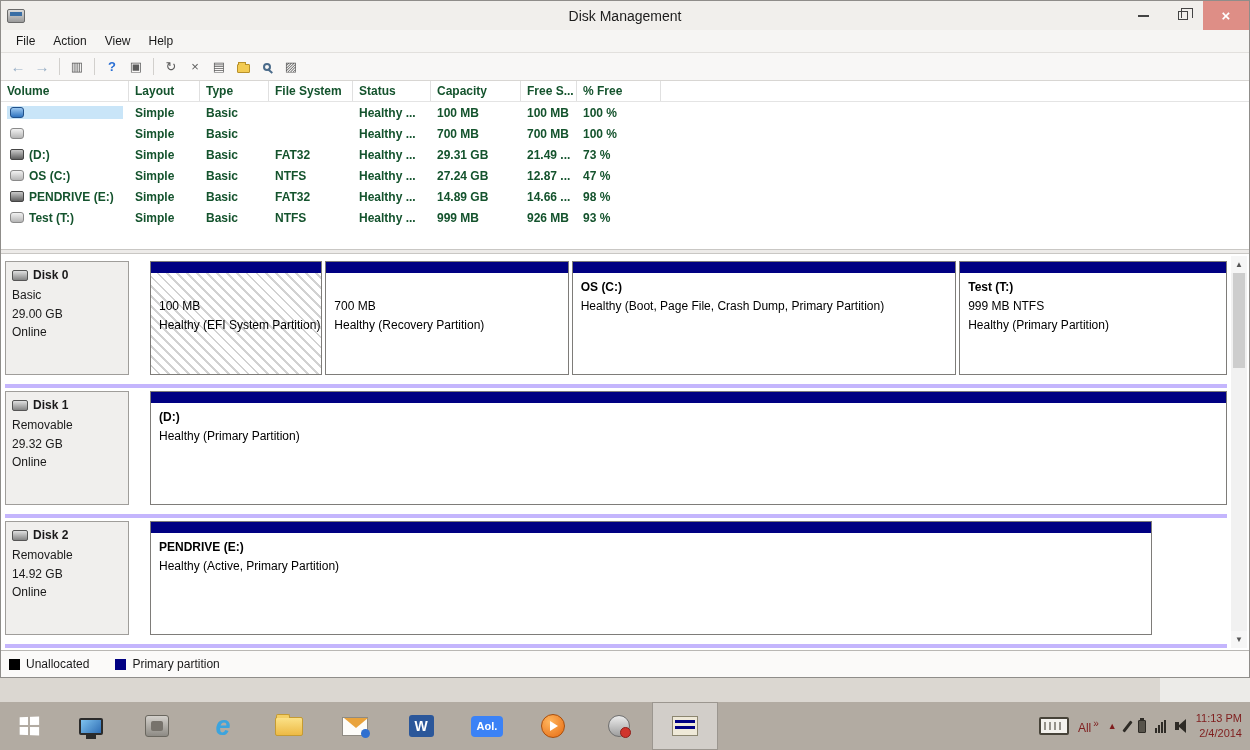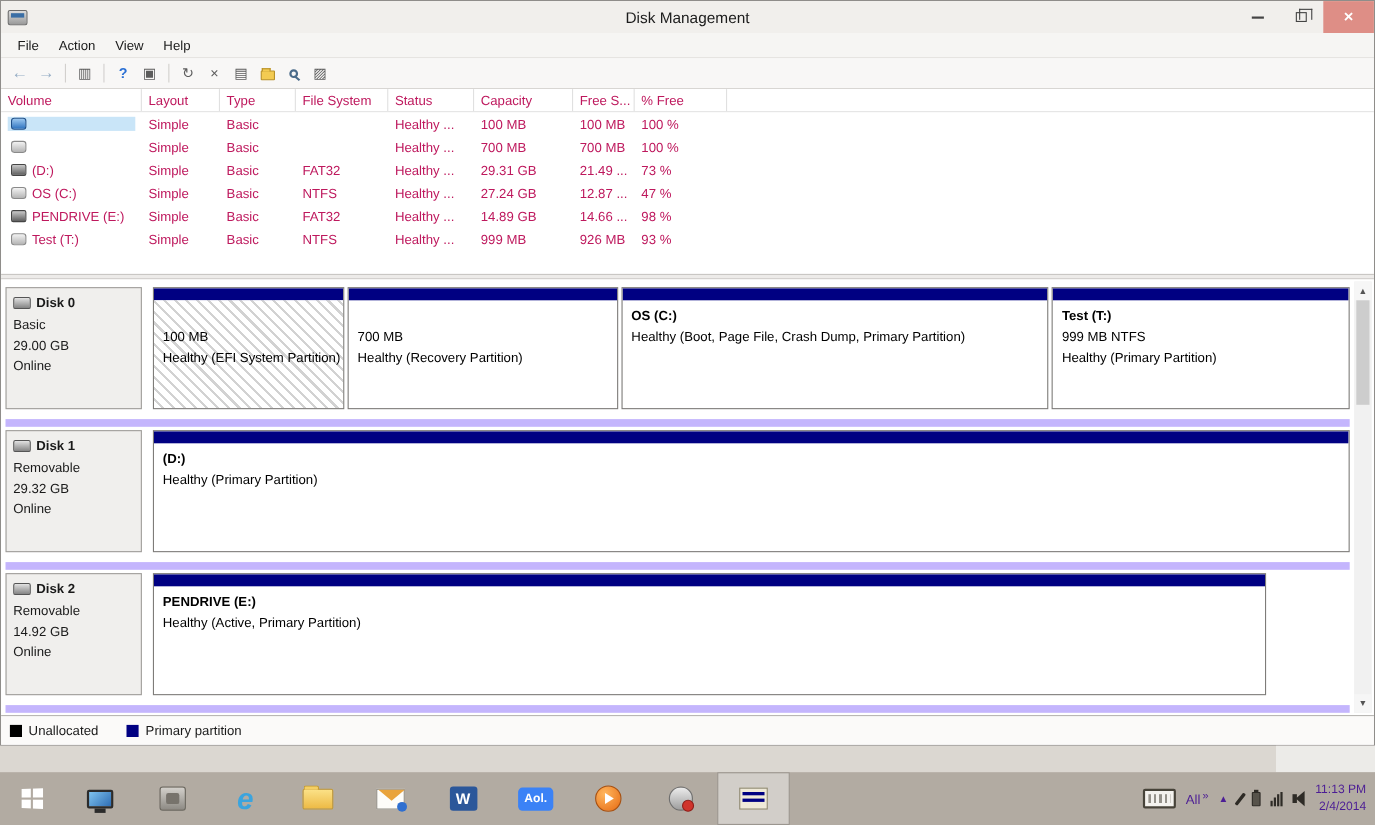--- a/index.html
+++ b/index.html
@@ -37,39 +37,39 @@
   .tsep { width:1px; height:17px; background:#d2d0cd; margin:0 4px; }
   .mini-folder { position:relative; width:13px; height:9px; background:#f3cb52; border:1px solid #b8912a;
                  border-radius:1px; margin-top:3px; }
   .mini-folder::before { content:""; position:absolute; top:-3px; left:0; width:6px; height:2px;
                          background:#f3cb52; border:1px solid #b8912a; border-bottom:none; }
   .mini-mag { position:relative; width:8px; height:8px; border:2px solid #4a6b8a; border-radius:50%; }
   .mini-mag::after { content:""; position:absolute; width:6px; height:2px; background:#4a6b8a;
                      bottom:-3px; right:-4px; transform:rotate(40deg); }
 
   
-  .volume-pane { height:168px; background:#fff; font-size:12px; color:#be185d; flex:none; overflow:hidden; }
+  .volume-pane { height:168px; background:#fff; font-size:12px; color:#14532d; flex:none; overflow:hidden;font-weight:bold; }
   .vt-header { display:flex; height:21px; border-bottom:1px solid #e4e4e4; }
   .vh { padding:3px 6px; border-right:1px solid #e0e0e0; white-space:nowrap; overflow:hidden; }
   .c-vol{width:128px;} .c-layout{width:71px;} .c-type{width:69px;} .c-fs{width:84px;}
   .c-status{width:78px;} .c-cap{width:90px;} .c-free{width:56px;} .c-pct{width:84px;} .c-fill{flex:1; border-right:none;}
   .vt-row { display:flex; height:21px; align-items:center; }
   .vcell { padding:0 6px; white-space:nowrap; overflow:hidden; }
   .vol-inner { display:flex; align-items:center; gap:5px; padding:1px 3px; }
   .vol-inner.sel { background:#c9e5f8; min-width:56px; }
   .vicon { width:14px; height:11px; border-radius:3px; flex:none; }
   .vicon.blue { background:linear-gradient(#9cc8f0,#2f74c0); border:1px solid #20508a; }
   .vicon.gray { background:linear-gradient(#f2f2f2,#b5b5b5); border:1px solid #8a8a8a; }
   .vicon.dark { background:linear-gradient(#c9c9c9,#5f5f5f); border:1px solid #454545; border-radius:2px; }
 
   .splitter { height:5px; background:#edebe9; border-top:1px solid #c9c7c4; border-bottom:1px solid #c9c7c4; flex:none; }
 
   
   .graph-pane { flex:1; background:#fff; position:relative; padding:4px 22px 0 4px; overflow:hidden; }
-  .disk-row { height:130px; display:flex; gap:10px; padding:3px 0 9px 0; border-bottom:7px solid #c4b5fd; }
+  .disk-row { height:130px; display:flex; gap:21px; padding:3px 0 9px 0; border-bottom:4px solid #c4b5fd; }
   .disk-panel { width:124px; flex:none; background:#f0efed; border:1px solid #9f9d9a; padding:6px 6px;
                 font-size:12px; color:#1a1a1a; }
   .disk-head { display:flex; align-items:center; gap:5px; font-weight:bold; margin-bottom:4px; }
   .disk-ico { width:16px; height:11px; background:linear-gradient(#e0e0e0,#848484); border:1px solid #555;
               border-radius:2px; flex:none; }
   .disk-sub div { line-height:1.55; }
   .parts { flex:1; display:flex; gap:3px; }
   .part { border:1px solid #7e7c79; background:#fff; display:flex; flex-direction:column; overflow:hidden; }
   .part-band { height:11px; background:#000082; flex:none; }
   .part-body { flex:1; padding:5px 8px; font-size:12px; line-height:1.6; white-space:nowrap; overflow:hidden; }
@@ -137,21 +137,21 @@
                 border-left:8px solid #fff; margin-left:2px; }
 
   .ic-tool { width:22px; height:22px; border-radius:50%; background:linear-gradient(#ececec,#9e9e9e);
              border:1px solid #6f6f6f; position:relative; }
   .ic-tool::after { content:""; position:absolute; right:-2px; bottom:-2px; width:9px; height:9px;
                     border-radius:50%; background:#d0342c; border:1px solid #8e1f1a; }
 
   .ic-dm { width:26px; height:20px; background:#efe9d8; border:1px solid #8c8670; padding:3px 2px 0 2px; }
   .ic-dm i { display:block; height:3px; background:#000082; margin-bottom:3px; }
 
-  .tray { margin-left:auto; display:flex; align-items:center; gap:9px; padding-right:8px; color:#4c1d95; }
+  .tray { margin-left:auto; display:flex; align-items:center; gap:9px; padding-right:8px; color:#7f1d1d; }
   .kbd { width:30px; height:18px; border:2px solid #474339; border-radius:2px; background:#f4f2ee; position:relative; }
   .kbd::after { content:""; position:absolute; left:3px; top:3px; right:3px; bottom:3px; opacity:.55;
                 background:repeating-linear-gradient(90deg,#474339 0 2px,transparent 2px 5px); }
   .tray-all { font-size:12px; }
   .chev { font-size:10px; vertical-align:super; margin-left:2px; }
   .hid { font-size:9px; }
   .pen { width:3px; height:13px; background:#2e2b26; border-radius:1px; transform:rotate(38deg); }
   .bat { width:8px; height:13px; border:1px solid #2e2b26; border-radius:1px; background:#57534b; position:relative; }
   .bat::before { content:""; position:absolute; top:-3px; left:1px; width:4px; height:2px; background:#2e2b26; }
   .bars { display:flex; align-items:flex-end; gap:1px; height:13px; }

